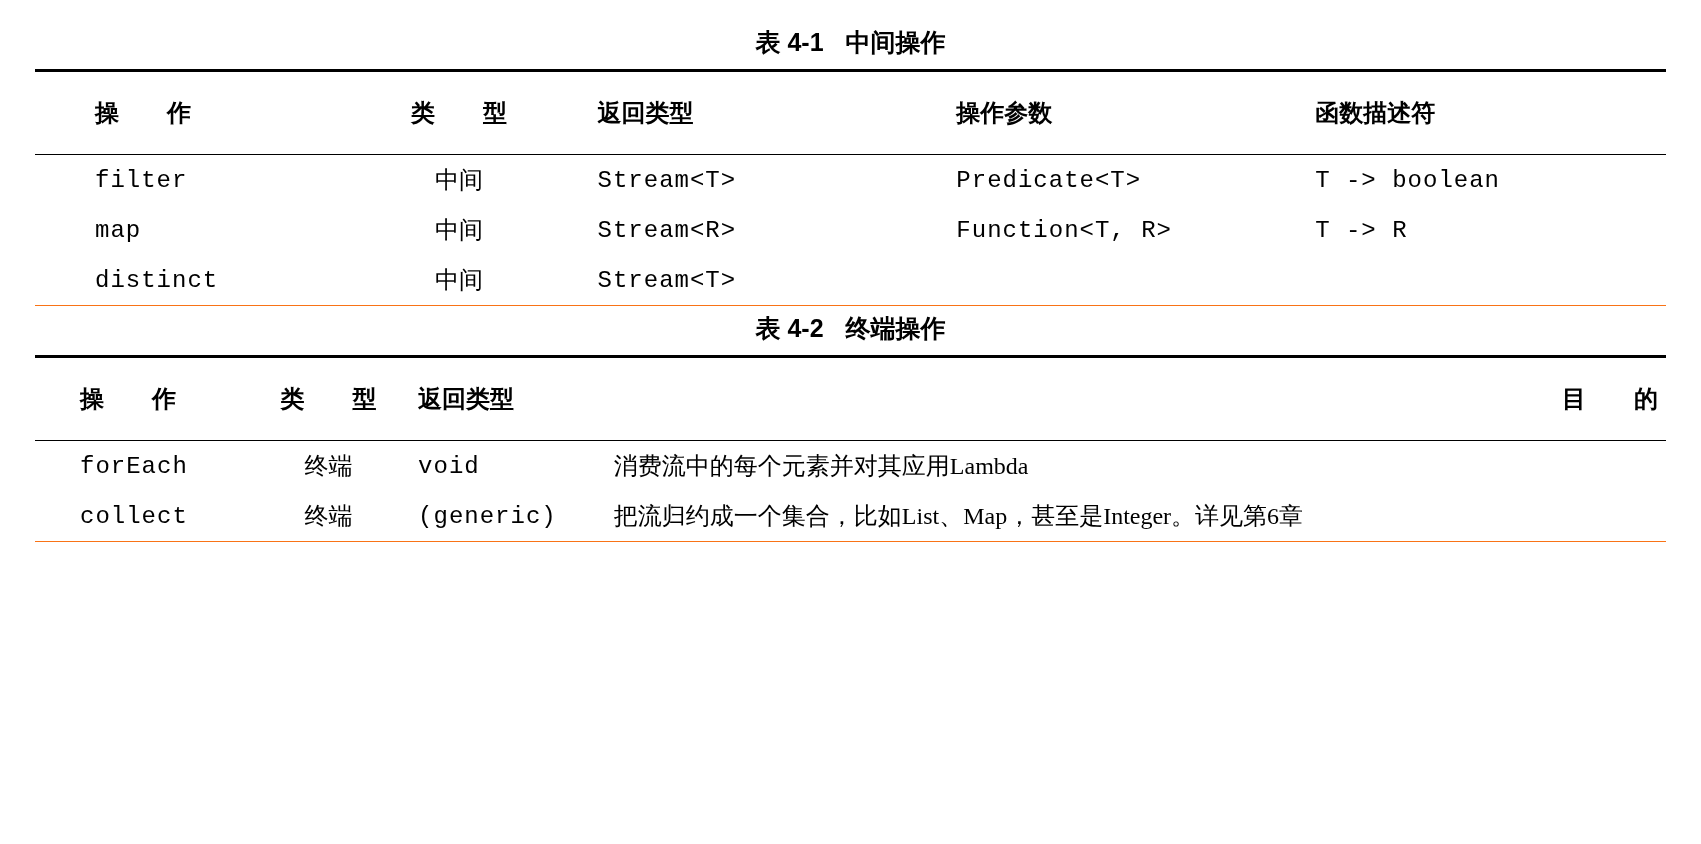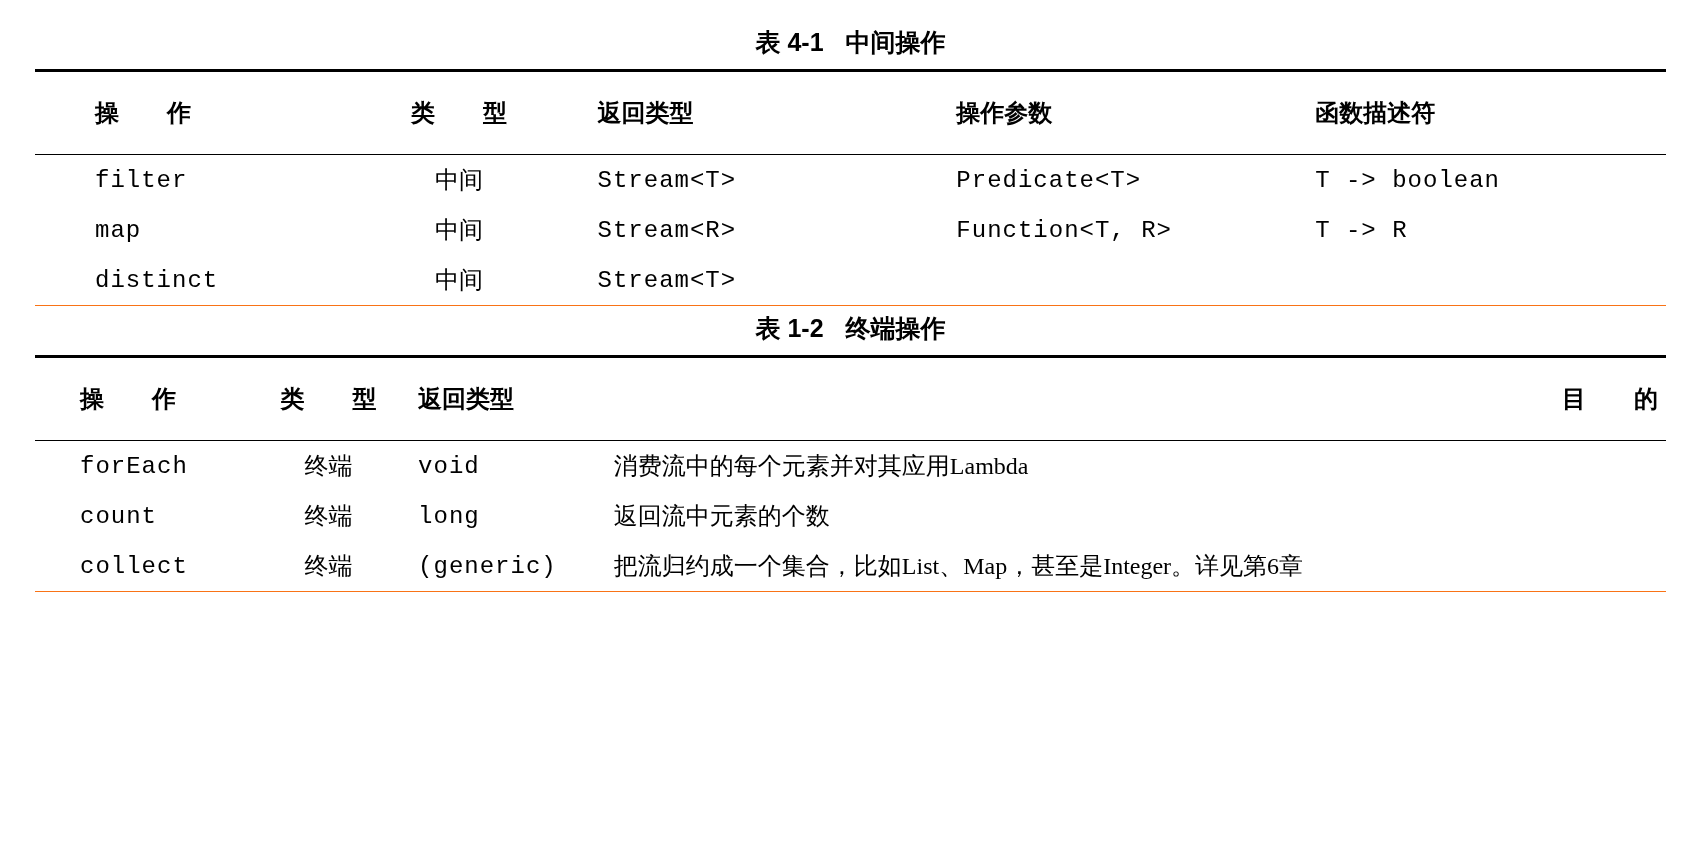--- a/index.html
+++ b/index.html
@@ -108,21 +108,21 @@
         <td class="mono">Stream&lt;T&gt;</td>
         <td class="mono"></td>
         <td class="mono"></td>
       </tr>
     </tbody>
   </table>
 </div>
 
 <div class="table-block">
   <div class="table-caption">
-    <span class="num">表 1-2</span><span>终端操作</span>
+    <span class="num">表 4-2</span><span>终端操作</span>
   </div>
   <table class="t2">
     <colgroup>
         <col class="c1">
         <col class="c2">
         <col class="c3">
         <col class="c4">
       </colgroup>
     <thead>
       <tr>
@@ -133,26 +133,20 @@
       </tr>
     </thead>
     <tbody>
       <tr>
         <td class="mono">forEach</td>
         <td>终端</td>
         <td class="mono">void</td>
         <td>消费流中的每个元素并对其应用Lambda</td>
       </tr>
       <tr>
-        <td class="mono">count</td>
-        <td>终端</td>
-        <td class="mono">long</td>
-        <td>返回流中元素的个数</td>
-      </tr>
-      <tr>
         <td class="mono">collect</td>
         <td>终端</td>
         <td class="mono">(generic)</td>
         <td>把流归约成一个集合，比如List、Map，甚至是Integer。详见第6章</td>
       </tr>
     </tbody>
   </table>
 </div>
 
 </body></html>

